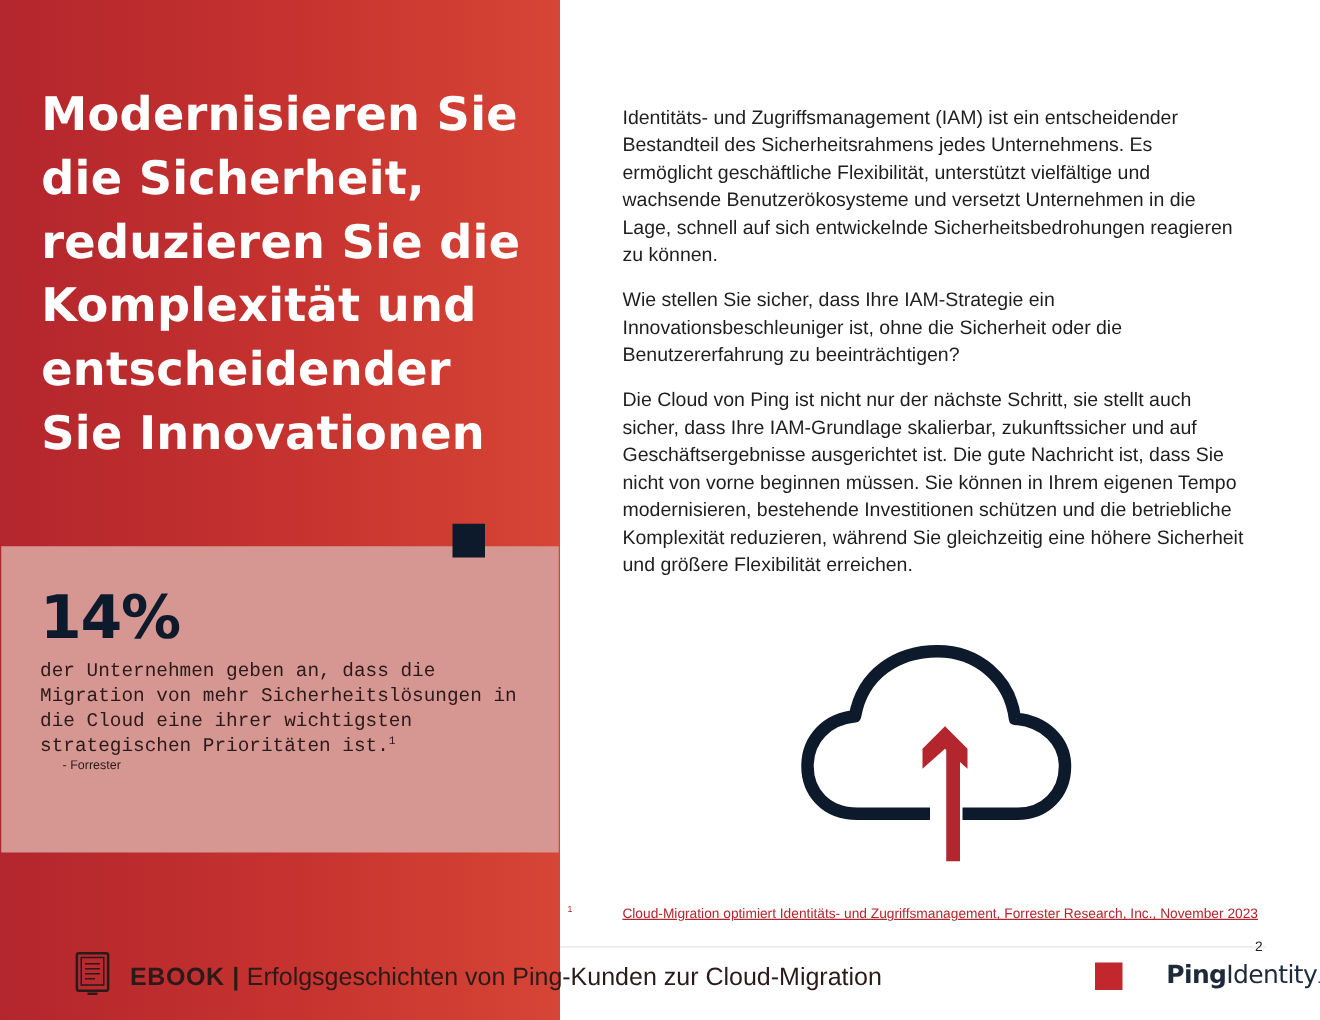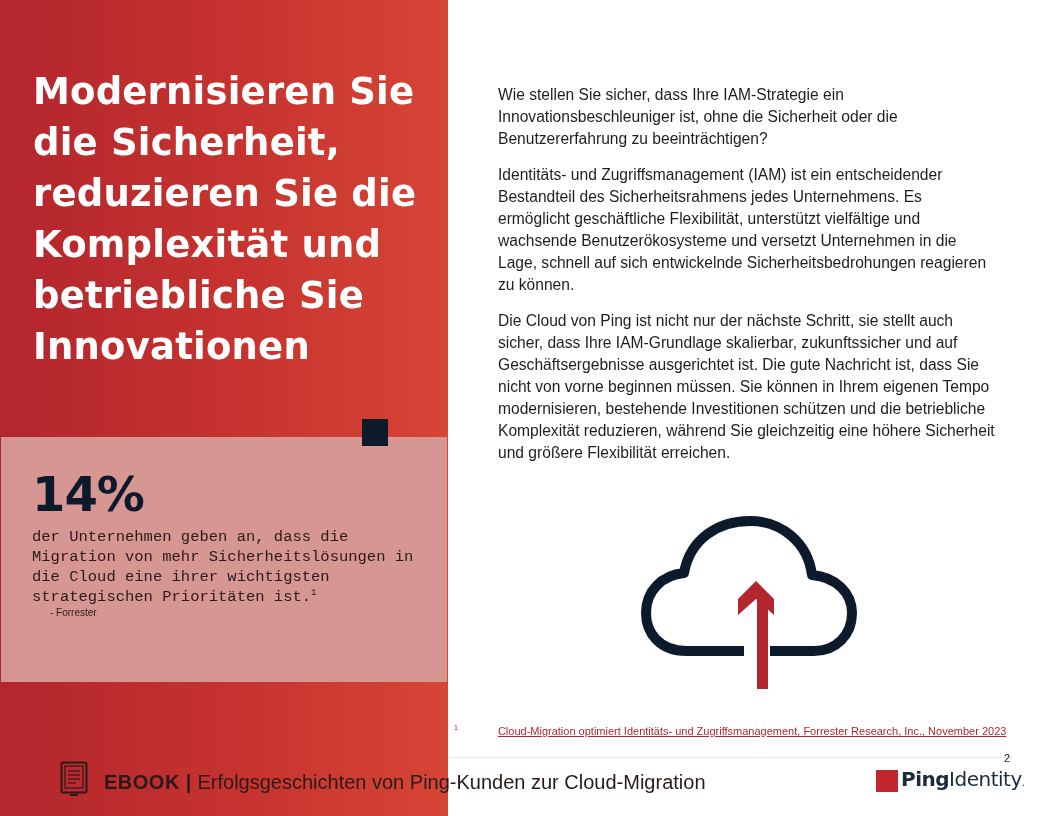--- a/index.html
+++ b/index.html
@@ -65,44 +65,44 @@
   .footer-label {
     position: absolute; left: 104px; top: 773px; white-space: nowrap;
     font-family: "Liberation Sans", sans-serif; font-size: 20px; line-height: 18px; color: #2a1a1a;
   }
   .footer-label .ebook { font-weight: bold; letter-spacing: 0.5px; }
   .footer-label .sep { margin: 0 6px; font-weight: bold; }
   .ebook-icon { position: absolute; left: 60px; top: 761px; width: 28px; height: 36px; }
 
   .logo { position: absolute; left: 876px; top: 769px; height: 24px; display: flex; align-items: center; }
   .logo-square { width: 22px; height: 22px; background: #c1272d; margin-right: 3px; }
-  .logo-text { font-family: "DejaVu Sans", sans-serif; font-size: 20px; color: #1c2a3a; line-height: 24px; letter-spacing: -0.5px; }
+  .logo-text { font-family: "DejaVu Sans", sans-serif; font-size: 20px; color: #1c2a3a; line-height: 24px; letter-spacing: -0.5px; margin-left: 32px; }
   .logo-text .ping { font-weight: bold; }
   .logo-text .identity { font-weight: normal; }
   .logo-text .dot { font-size: 10px; }
 </style>
 </head>
 <body>
 
 <div class="left-panel"></div>
 
-<h1 class="headline">Modernisieren Sie die Sicherheit, reduzieren Sie die Komplexität und betriebliche Sie Innovationen</h1>
+<h1 class="headline">Modernisieren Sie die Sicherheit, reduzieren Sie die Komplexität und entscheidender Sie Innovationen</h1>
 
 <div class="stat-box"></div>
 <div class="dark-square"></div>
 
 <div class="stat-value">14%</div>
 <div class="stat-text">
   <span>der Unternehmen geben an, dass die Migration von mehr Sicherheitslösungen in die Cloud eine ihrer wichtigsten strategischen Prioritäten ist.</span><sup>1</sup>
 </div>
 <div class="stat-source">-  Forrester</div>
 
 <div class="body-col">
+  <p>Identitäts- und Zugriffsmanagement (IAM) ist ein entscheidender Bestandteil des Sicherheitsrahmens jedes Unternehmens. Es ermöglicht geschäftliche Flexibilität, unterstützt vielfältige und wachsende Benutzerökosysteme und versetzt Unternehmen in die Lage, schnell auf sich entwickelnde Sicherheitsbedrohungen reagieren zu können.</p>
   <p>Wie stellen Sie sicher, dass Ihre IAM-Strategie ein Innovationsbeschleuniger ist, ohne die Sicherheit oder die Benutzererfahrung zu beeinträchtigen?</p>
-  <p>Identitäts- und Zugriffsmanagement (IAM) ist ein entscheidender Bestandteil des Sicherheitsrahmens jedes Unternehmens. Es ermöglicht geschäftliche Flexibilität, unterstützt vielfältige und wachsende Benutzerökosysteme und versetzt Unternehmen in die Lage, schnell auf sich entwickelnde Sicherheitsbedrohungen reagieren zu können.</p>
   <p>Die Cloud von Ping ist nicht nur der nächste Schritt, sie stellt auch sicher, dass Ihre IAM-Grundlage skalierbar, zukunftssicher und auf Geschäftsergebnisse ausgerichtet ist. Die gute Nachricht ist, dass Sie nicht von vorne beginnen müssen. Sie können in Ihrem eigenen Tempo modernisieren, bestehende Investitionen schützen und die betriebliche Komplexität reduzieren, während Sie gleichzeitig eine höhere Sicherheit und größere Flexibilität erreichen.</p>
 </div>
 
 <svg class="cloud-icon" viewBox="0 0 220 180">
 
   <path d="M 104 136 L 46 136 C 20 136 6 118 6 98 C 6 76 22 60 44 58 C 50 24 78 6 110 6 C 142 6 168 28 172 60 C 196 62 212 78 212 98 C 212 120 196 136 174 136 L 130 136" fill="none" stroke="#0d1a2b" stroke-width="10" stroke-linejoin="round"></path>
 
   <rect x="133" y="84" width="11" height="90" fill="#b3262d" transform="translate(-16,0)"></rect>
   <polygon points="104,84 122,66 140,84 140,100 122,84 104,100" fill="#b3262d" transform="translate(-6,0)"></polygon>
 </svg>

